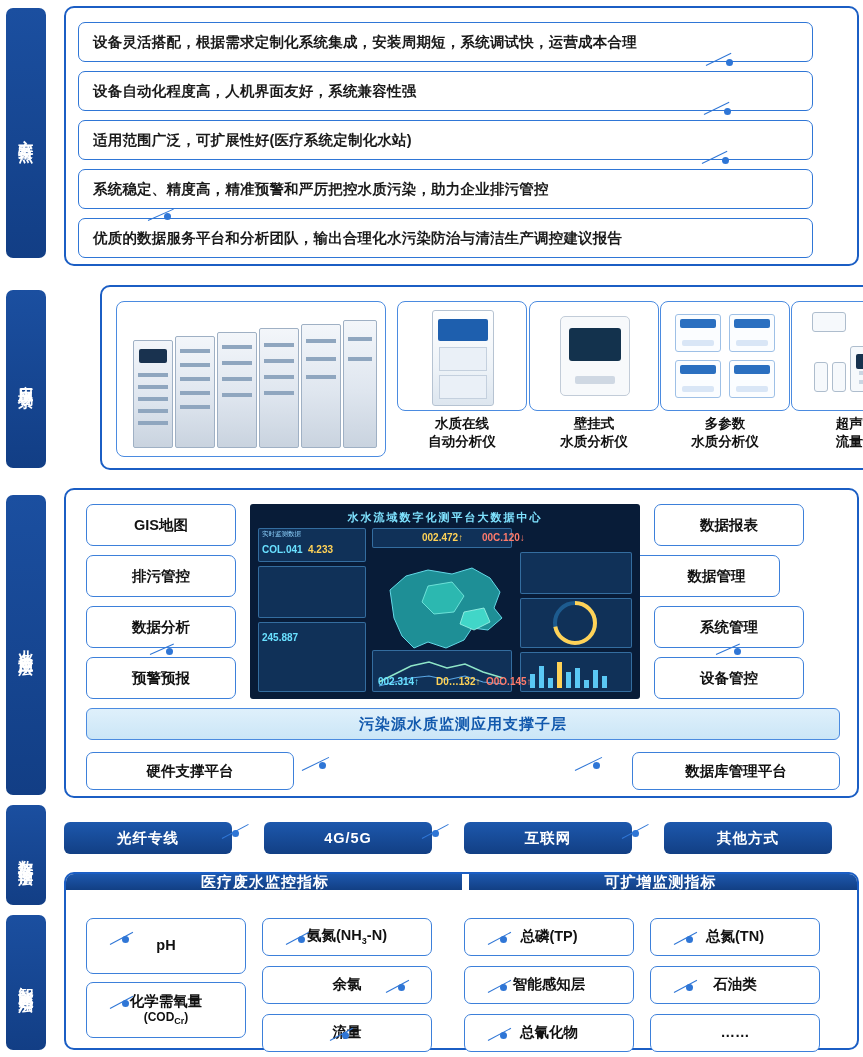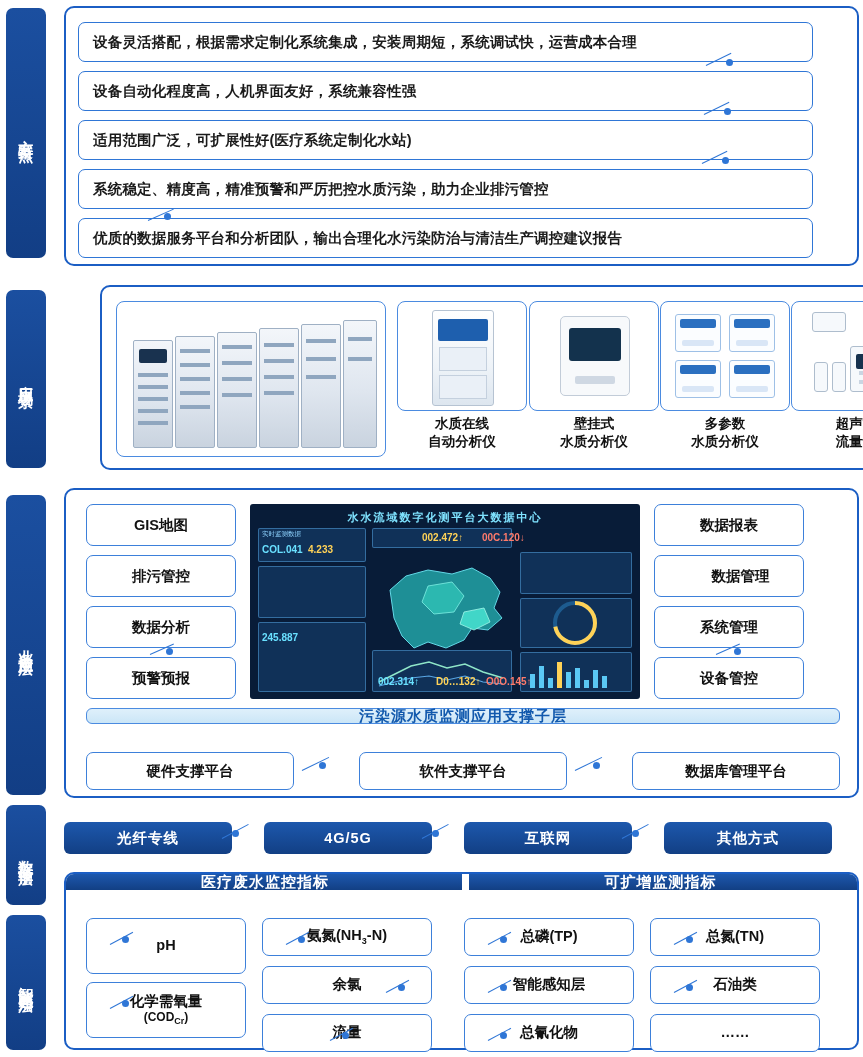--- a/index.html
+++ b/index.html
@@ -396,21 +396,21 @@
     <div class="biz-btn" style="left:20px;top:65px;">
       <span>排污管控</span>
     </div>
     <div class="biz-btn" style="left:20px;top:167px;">
       <span>预警预报</span>
     </div>
 
     <div class="biz-btn" style="left:588px;top:14px;">
       <span>数据报表</span>
     </div>
-    <div class="biz-btn" style="left:588px;top:65px;padding-left:23px;">
+    <div class="biz-btn" style="left:564px;top:65px;padding-left:23px;">
       <span>数据管理</span>
     </div>
     <div class="biz-btn" style="left:588px;top:116px;">
       <span>系统管理</span>
     </div>
     <div class="biz-btn" style="left:588px;top:167px;">
       <span>设备管控</span>
     </div>
 
     <div class="dash" style="left:184px;top:14px;width:390px;height:195px;">
@@ -457,29 +457,26 @@
         <polyline points="4,30 20,22 36,14 54,10 72,16 90,12 108,20 128,26" fill="none" stroke="#8fe6c8" stroke-width="1.4"></polyline>
         <polyline points="4,34 20,30 36,26 54,24 72,28 90,24 108,30 128,32" fill="none" stroke="#5aa8e6" stroke-width="1.2"></polyline>
       </svg>
 
       <div class="num cy" style="left:128px;top:172px;text-align:center;">002.314↑</div>
       <div class="num" style="left:186px;top:172px;">D0…132↑</div>
       <div class="num red" style="left:236px;top:172px;">O0O.145↑</div>
       <div class="num cy" style="left:12px;top:128px;">245.887</div>
     </div>
 
-    <div class="support-band" style="left:20px;top:218px;width:754px;height:16px;">
+    <div class="support-band" style="left:20px;top:218px;width:754px;height:32px;">
       <span>污染源水质监测应用支撑子层</span>
     </div>
 
     <div class="plat-btn" style="left:20px;top:262px;width:208px;">
       <span>硬件支撑平台</span>
-    </div>
-    <div class="plat-btn" style="left:293px;top:262px;width:208px;">
-      <span>软件支撑平台</span>
     </div>
     <div class="plat-btn" style="left:566px;top:262px;width:208px;">
       <span>数据库管理平台</span>
     </div>
 
     <div class="dot" style="left:100px;top:158px;"></div>
     <div class="conn" style="left:84px;top:164px;width:26px;transform:rotate(-24deg);"></div>
     <div class="dot" style="left:668px;top:158px;"></div>
     <div class="conn" style="left:650px;top:164px;width:26px;transform:rotate(-24deg);"></div>
     <div class="dot" style="left:253px;top:272px;"></div>

